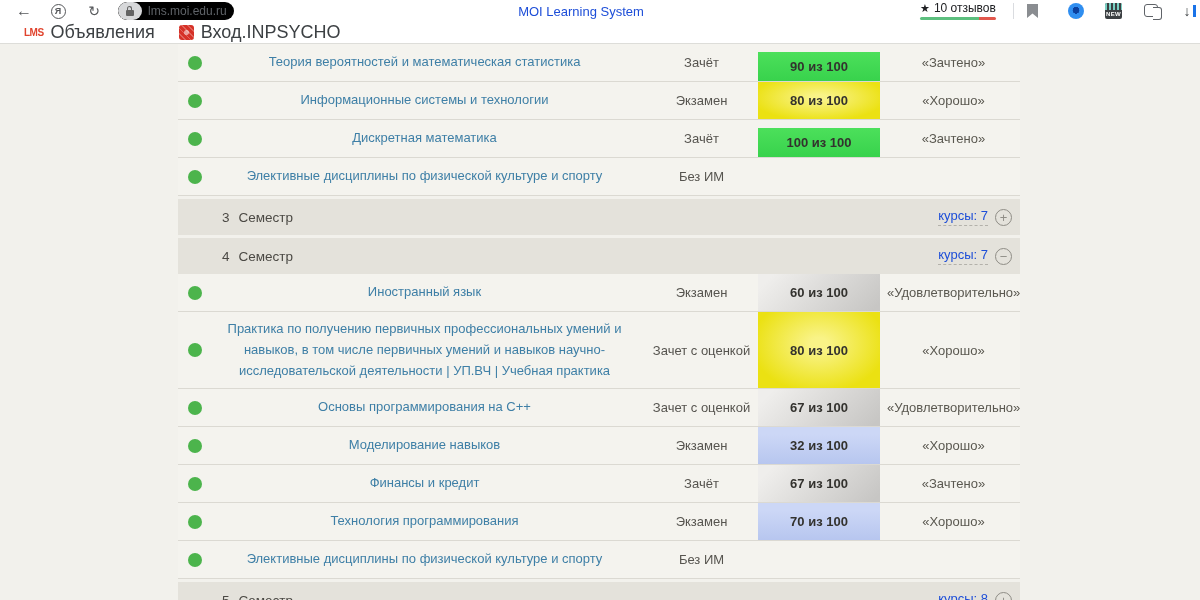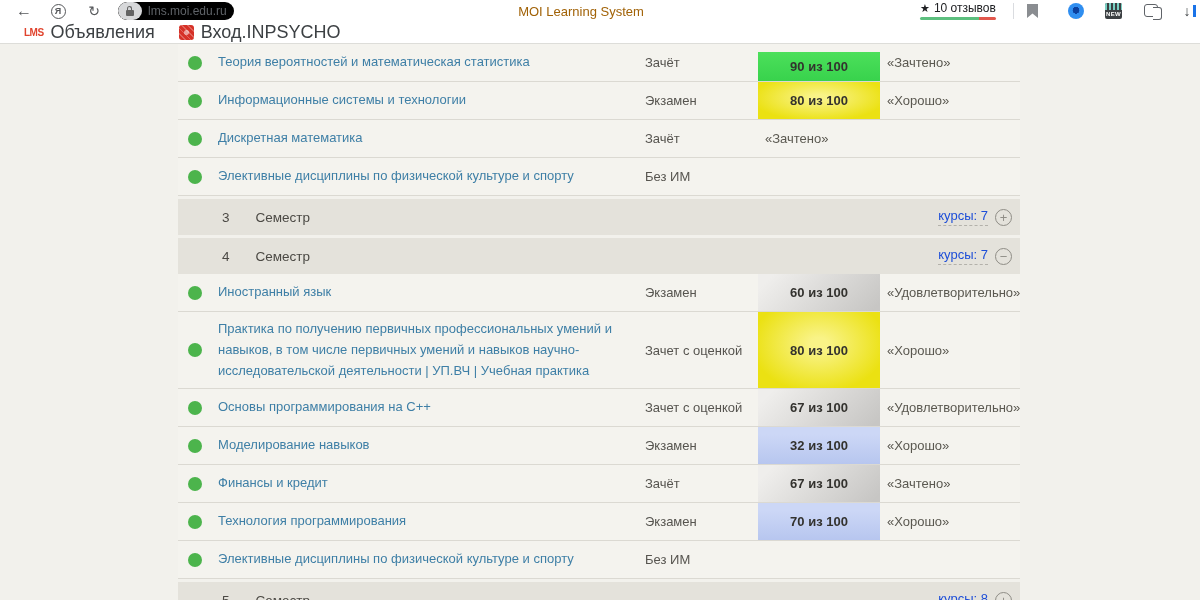--- a/index.html
+++ b/index.html
@@ -35,21 +35,21 @@
   .lock-body { width:8px; height:6px; background:#636363; border-radius:1px; position:relative; margin-top:3px; }
   .lock-body:before {
     content:""; position:absolute; top:-4px; left:1px; width:3px; height:4px;
     border:1.5px solid #636363; border-bottom:none; border-radius:3px 3px 0 0;
   }
   .url-text { font-size:12px; color:#5f6368; padding-left:6px; white-space:nowrap; }
 
   .page-title {
     position:absolute; top:0; left:8px; right:46px; height:22px;
     display:flex; align-items:center; justify-content:center;
-    font-size:13px; color:#a16207;
+    font-size:13px; color:#1d4ed8;
   }
 
   .reviews-group { position:absolute; top:1px; right:200px; width:80px; }
   .reviews-line { display:flex; align-items:center; gap:4px; font-size:12px; color:#202124; }
   .reviews-star { font-size:11px; color:#202124; }
   .rating-bar {
     margin-top:2px; height:3px; width:76px; border-radius:2px;
     background:linear-gradient(90deg,#5cbf7e 0 77%, #e2574c 77% 100%);
   }
   .tb-divider { position:absolute; top:3px; right:186px; width:1px; height:16px; background:#dadce0; }
@@ -92,20 +92,21 @@
   .bm-label { font-size:18px; color:#3c4043; }
 
   
   .gradebook { position:absolute; left:178px; top:44px; width:842px; }
 
   .course-row {
     display:flex; align-items:center;
     min-height:38px;
     border-bottom:1px solid #dbd9d2;
     background:#f4f3ee;
+    text-align:center;
   }
   .status-dot { flex:none; width:14px; height:14px; border-radius:50%; background:#4cb44c; margin-left:10px; }
   .title-cell {
     flex:none; width:427px; margin-left:16px; padding:7px 14px 7px 0;
     color:#3e7fa6; font-size:13px; line-height:1.6; cursor:pointer;
   }
   .type-cell { flex:none; width:113px; color:#56544f; font-size:13px; }
   .score-cell {
     flex:none; width:122px; align-self:stretch;
     display:flex; align-items:center; justify-content:center;
@@ -116,21 +117,21 @@
   .score-yellow { background:radial-gradient(ellipse at 50% 42%, #f9f387 10%, #ebe112 78%); }
   .score-gray   { background:linear-gradient(135deg,#efeeec 10%,#c7c6c4 95%); }
   .score-blue   { background:linear-gradient(180deg,#ccd7f6 20%,#b7c6ef); }
   .grade-cell { flex:1; padding-left:7px; color:#5a5850; font-size:13px; }
 
   .semester-row {
     display:flex; align-items:center; height:36px; margin-top:3px;
     background:#e4e2db; cursor:pointer;
   }
   .sem-num   { margin-left:44px; font-size:13.5px; color:#4b4944; }
-  .sem-label { margin-left:26px; font-size:13.5px; color:#4b4944; }
+  .sem-label { margin-left:9px; font-size:13.5px; color:#4b4944; }
   .sem-right { margin-left:auto; margin-right:8px; display:flex; align-items:center; }
   .kursy-link {
     font-size:13px; color:#1d4ed8; border-bottom:1px dashed #b3b1aa; padding-bottom:2px; cursor:pointer;
   }
   .expand-btn {
     width:17px; height:17px; border:1.5px solid #8f8d86; border-radius:50%;
     margin-left:7px; display:flex; align-items:center; justify-content:center;
     font-size:13px; line-height:1; color:#8f8d86; cursor:pointer; flex:none;
   }
 </style>
@@ -197,20 +198,21 @@
         <span class="status-dot"></span>
         <span class="title-cell">Информационные системы и технологии</span>
         <span class="type-cell">Экзамен</span>
         <span class="score-cell score-yellow">80 из 100</span>
         <span class="grade-cell">«Хорошо»</span>
       </div>
       <div class="course-row">
         <span class="status-dot"></span>
         <span class="title-cell">Дискретная математика</span>
         <span class="type-cell">Зачёт</span>
+        <span class="score-cell score-green">100 из 100</span>
         <span class="grade-cell">«Зачтено»</span>
       </div>
       <div class="course-row">
         <span class="status-dot"></span>
         <span class="title-cell">Элективные дисциплины по физической культуре и спорту</span>
         <span class="type-cell">Без ИМ</span>
         <span class="score-cell score-empty"></span>
         <span class="grade-cell"></span>
       </div>
       <div class="semester-row">

